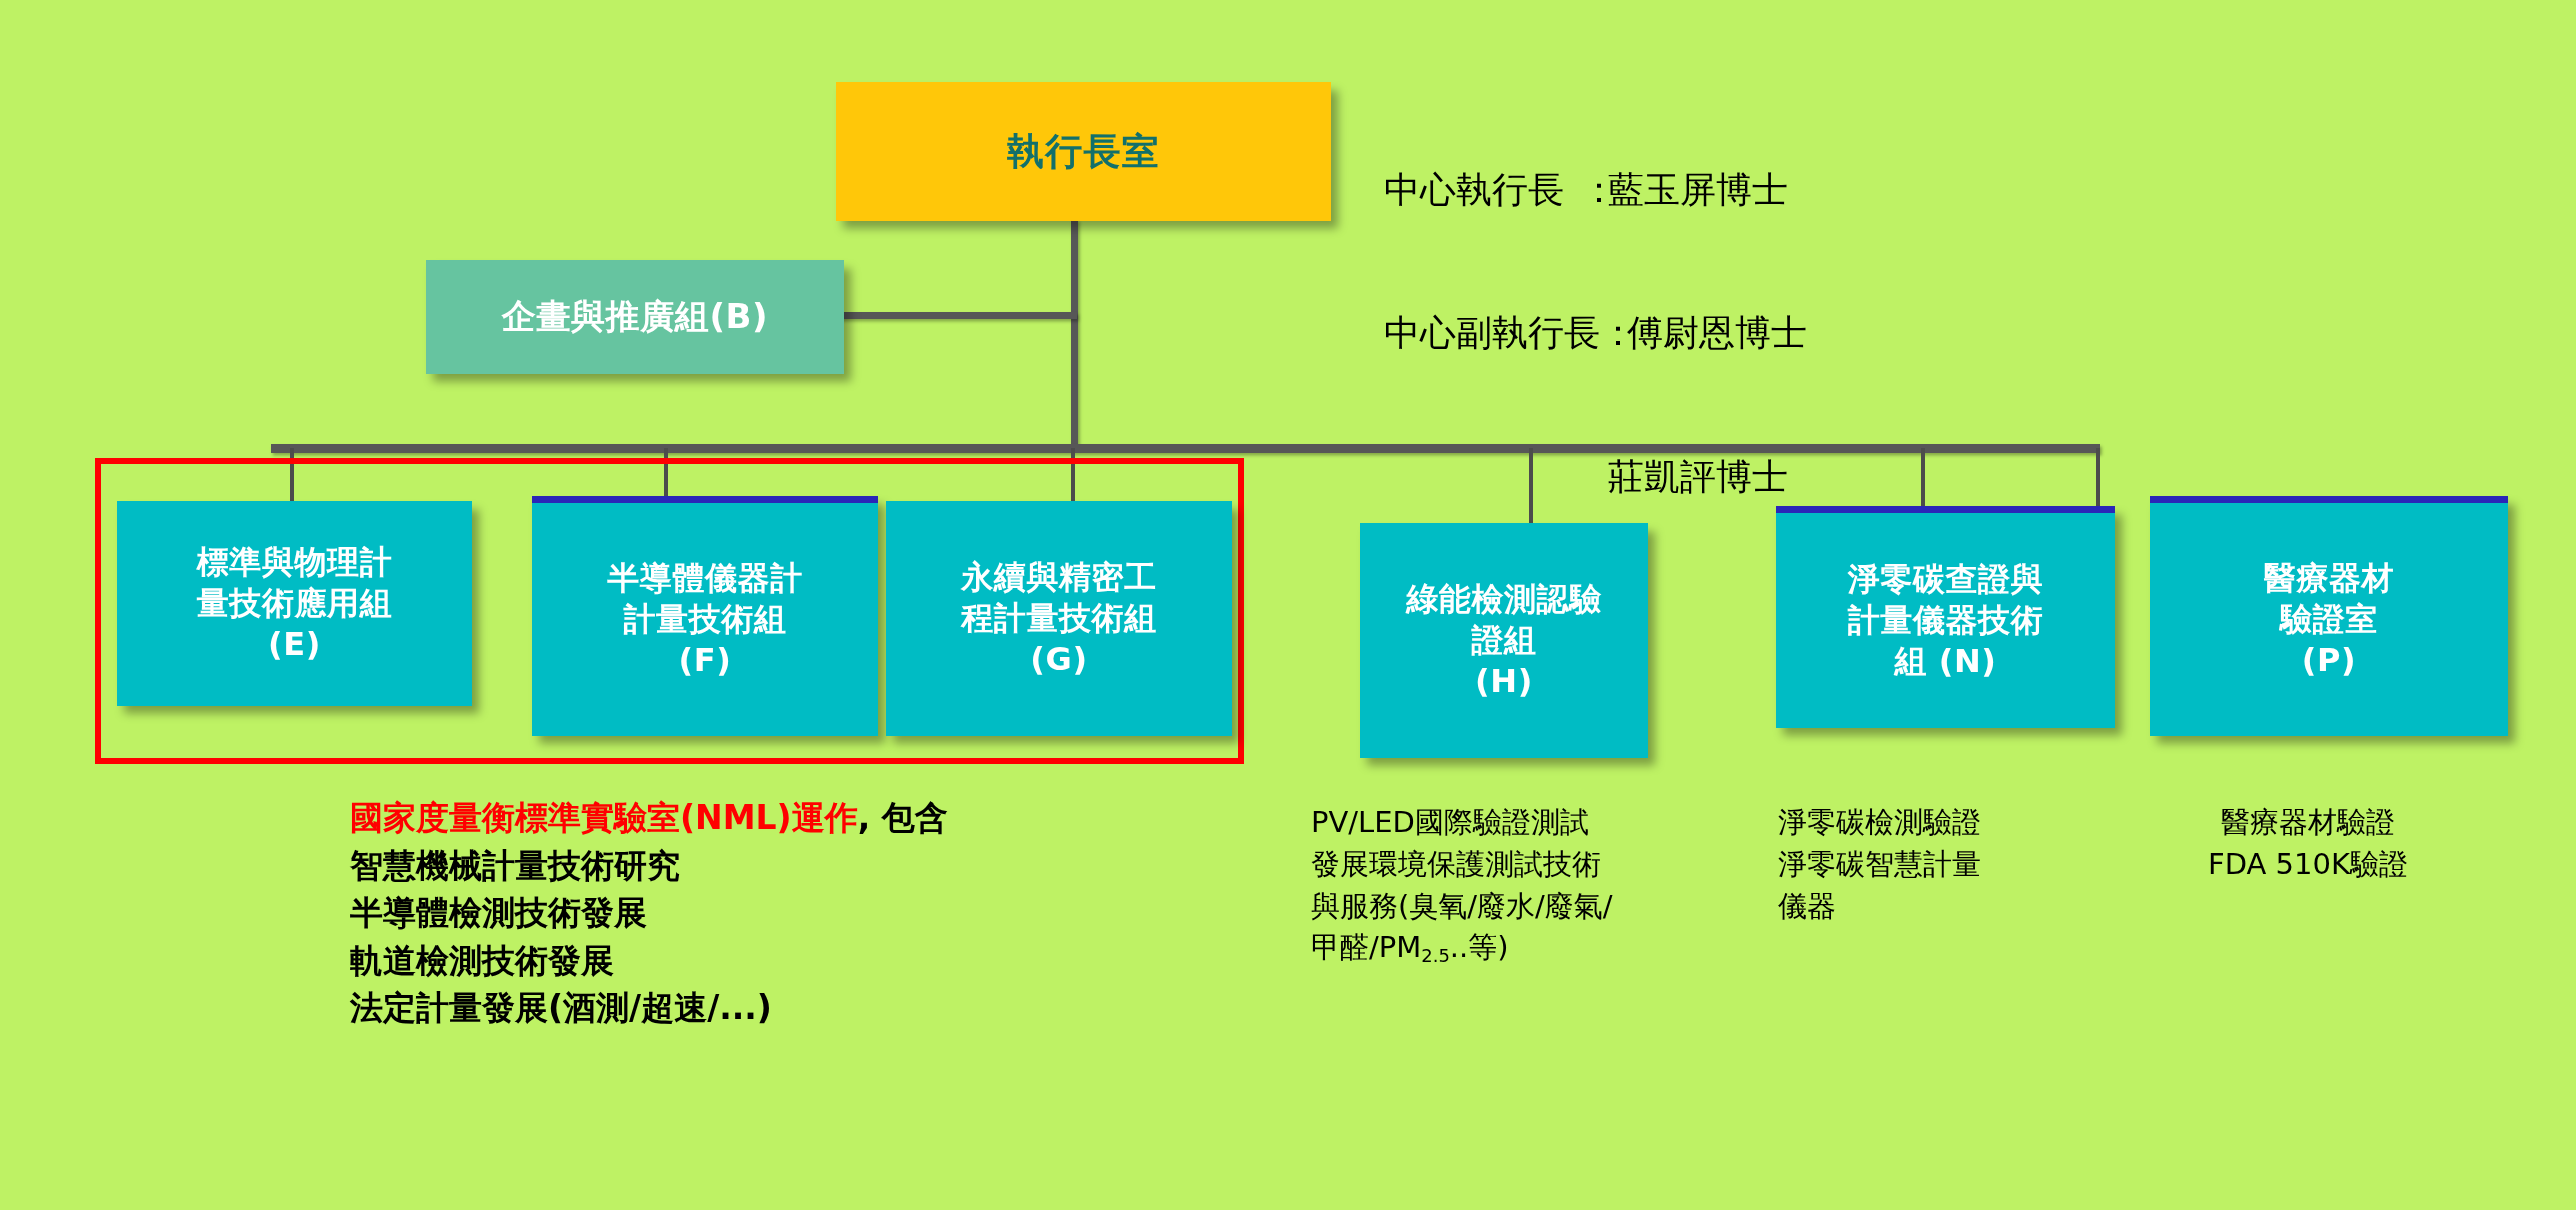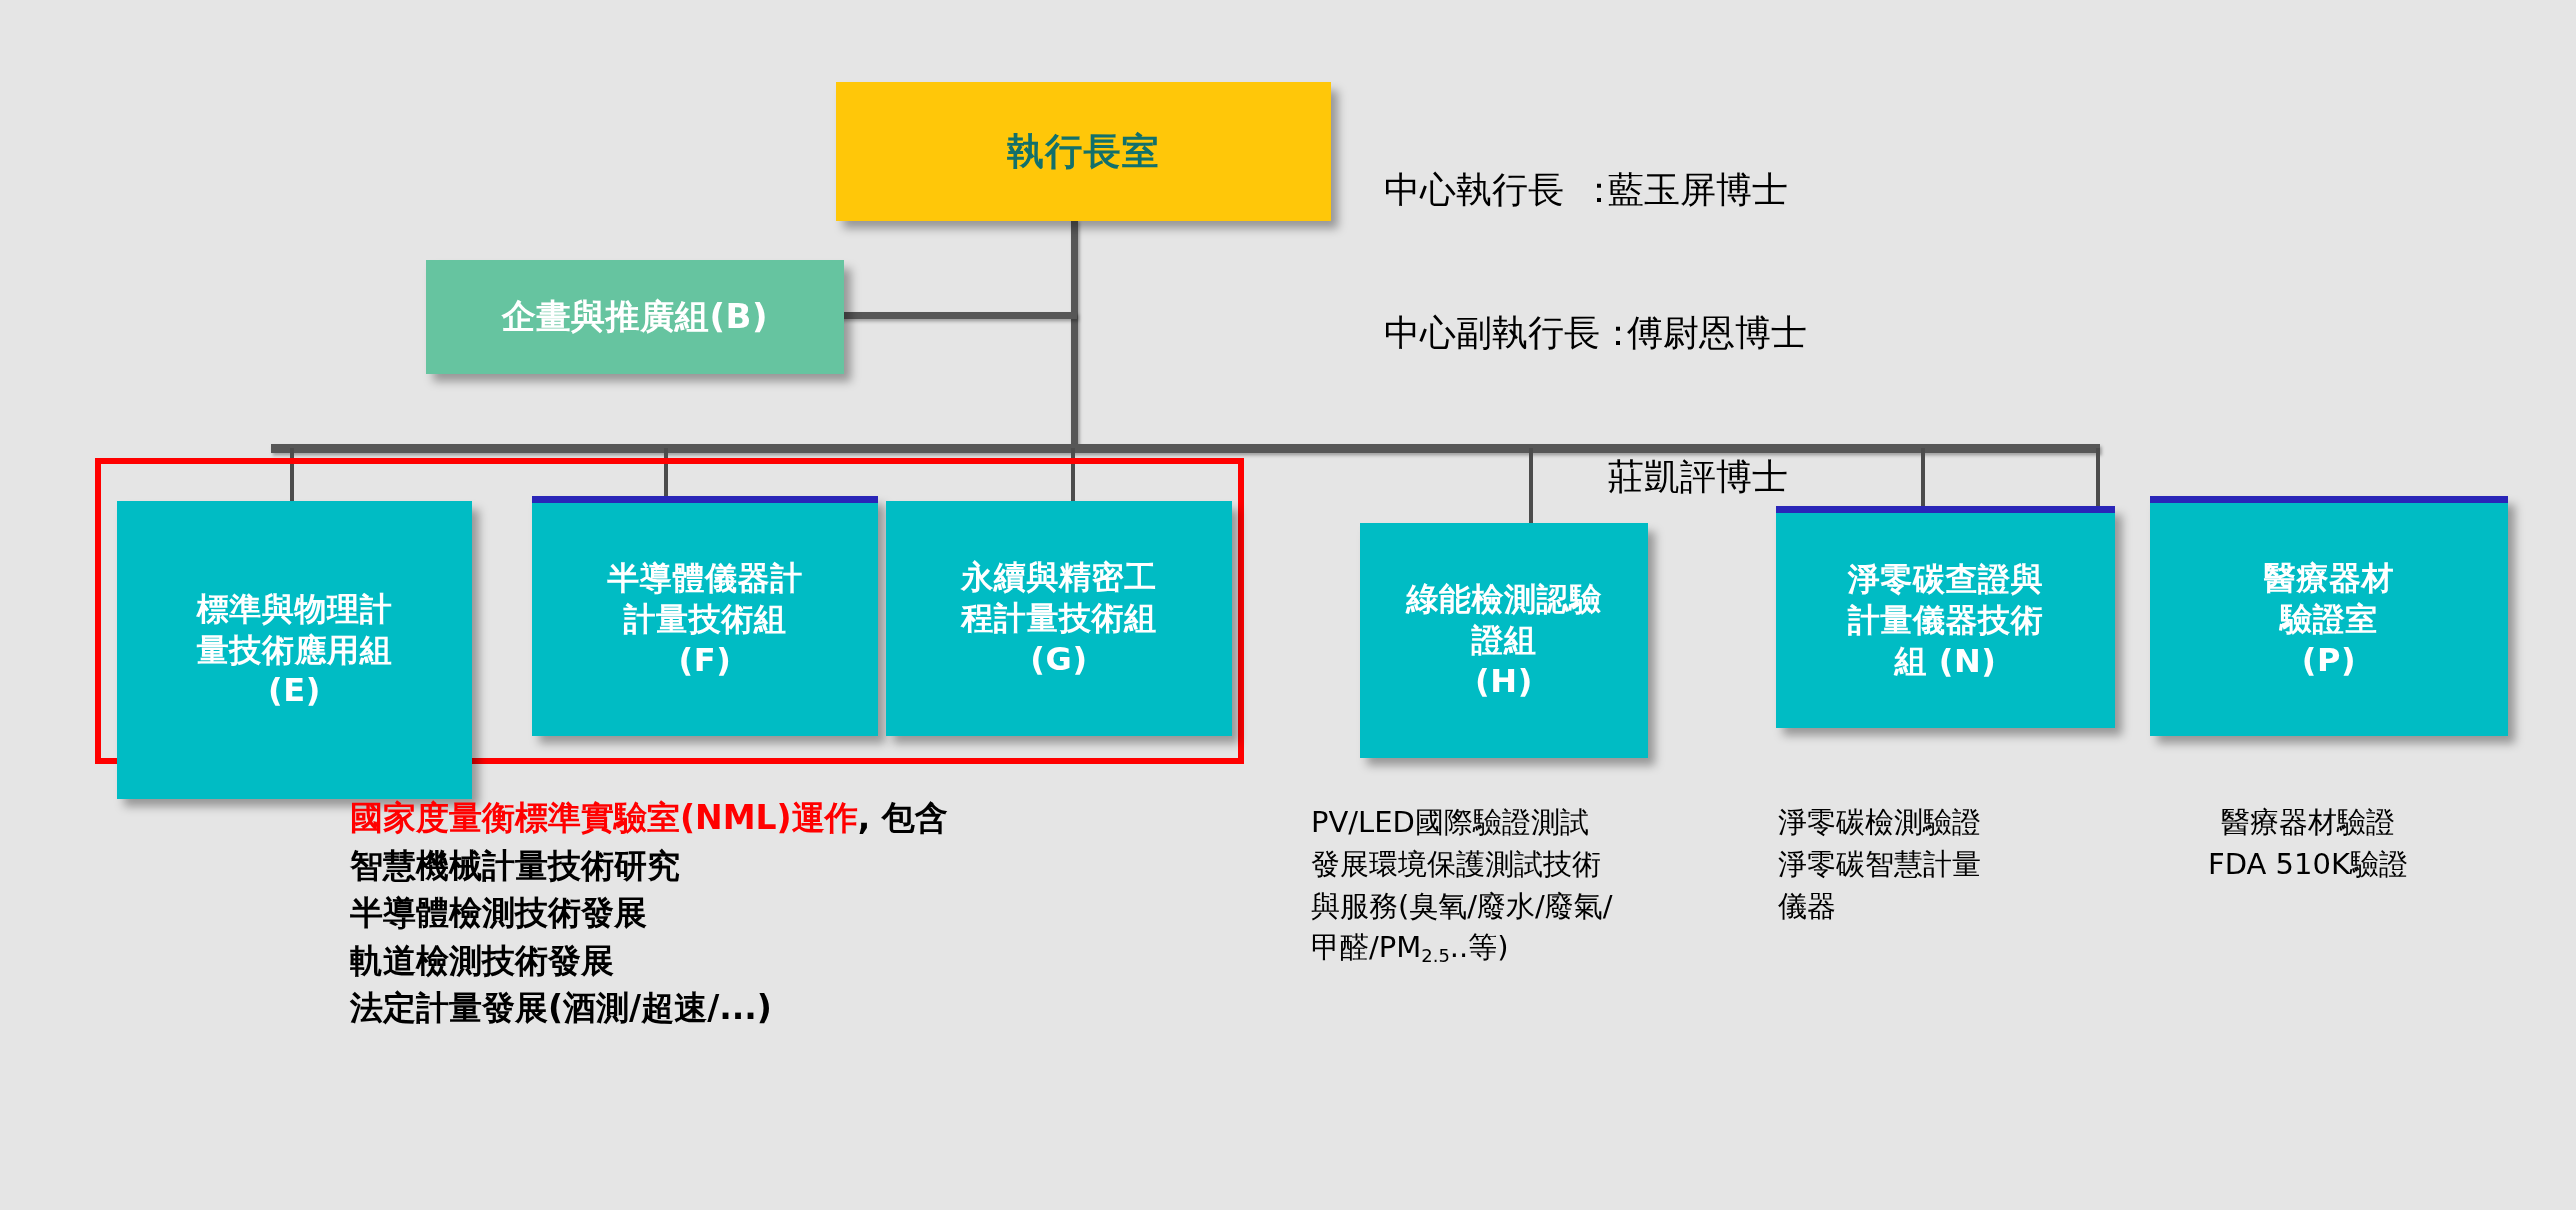--- a/index.html
+++ b/index.html
@@ -7,21 +7,21 @@
     padding: 0;
     background: #ffffff;
   }
   body {
     font-family: "DejaVu Sans", "Liberation Sans", sans-serif;
   }
   #stage {
     position: relative;
     width: 2576px;
     height: 1211px;
-    background: #e5e5e5;
+    background: #bef264;
     overflow: hidden;
   }
 
   
   .conn {
     position: absolute;
     background: #575757;
     box-shadow: 1.9px 2.5px 3.2px rgba(0,0,0,0.30);
   }
   .conn-thin {
@@ -146,21 +146,21 @@
       <span class="roster-role"></span><span class="roster-sep"></span><span class="roster-name">莊凱評博士</span>
     </div>
   </div>
 
   <div class="node node-b" style="left:426px; top:260px; width:418px; height:114px;">
     <span class="node-label">企畫與推廣組(B)</span>
   </div>
 
   <div class="redframe" style="left:95px; top:458px; width:1149px; height:306px;"></div>
 
-  <div class="node node-unit" style="left:117px; top:501px; width:355px; height:298px;">
+  <div class="node node-unit" style="left:117px; top:501px; width:355px; height:205px;">
     <span class="node-label"><span>標準與物理計</span><br><span>量技術應用組</span><br><span>(E)</span></span>
   </div>
 
   <div class="node node-unit topline" style="left:509px; top:496px; width:346px; height:240px;">
     <span class="node-label"><span>半導體儀器計</span><br><span>計量技術組</span><br><span>(F)</span></span>
   </div>
 
   <div class="node node-unit" style="left:886px; top:501px; width:346px; height:235px;">
     <span class="node-label"><span>永續與精密工</span><br><span>程計量技術組</span><br><span>(G)</span></span>
   </div>

